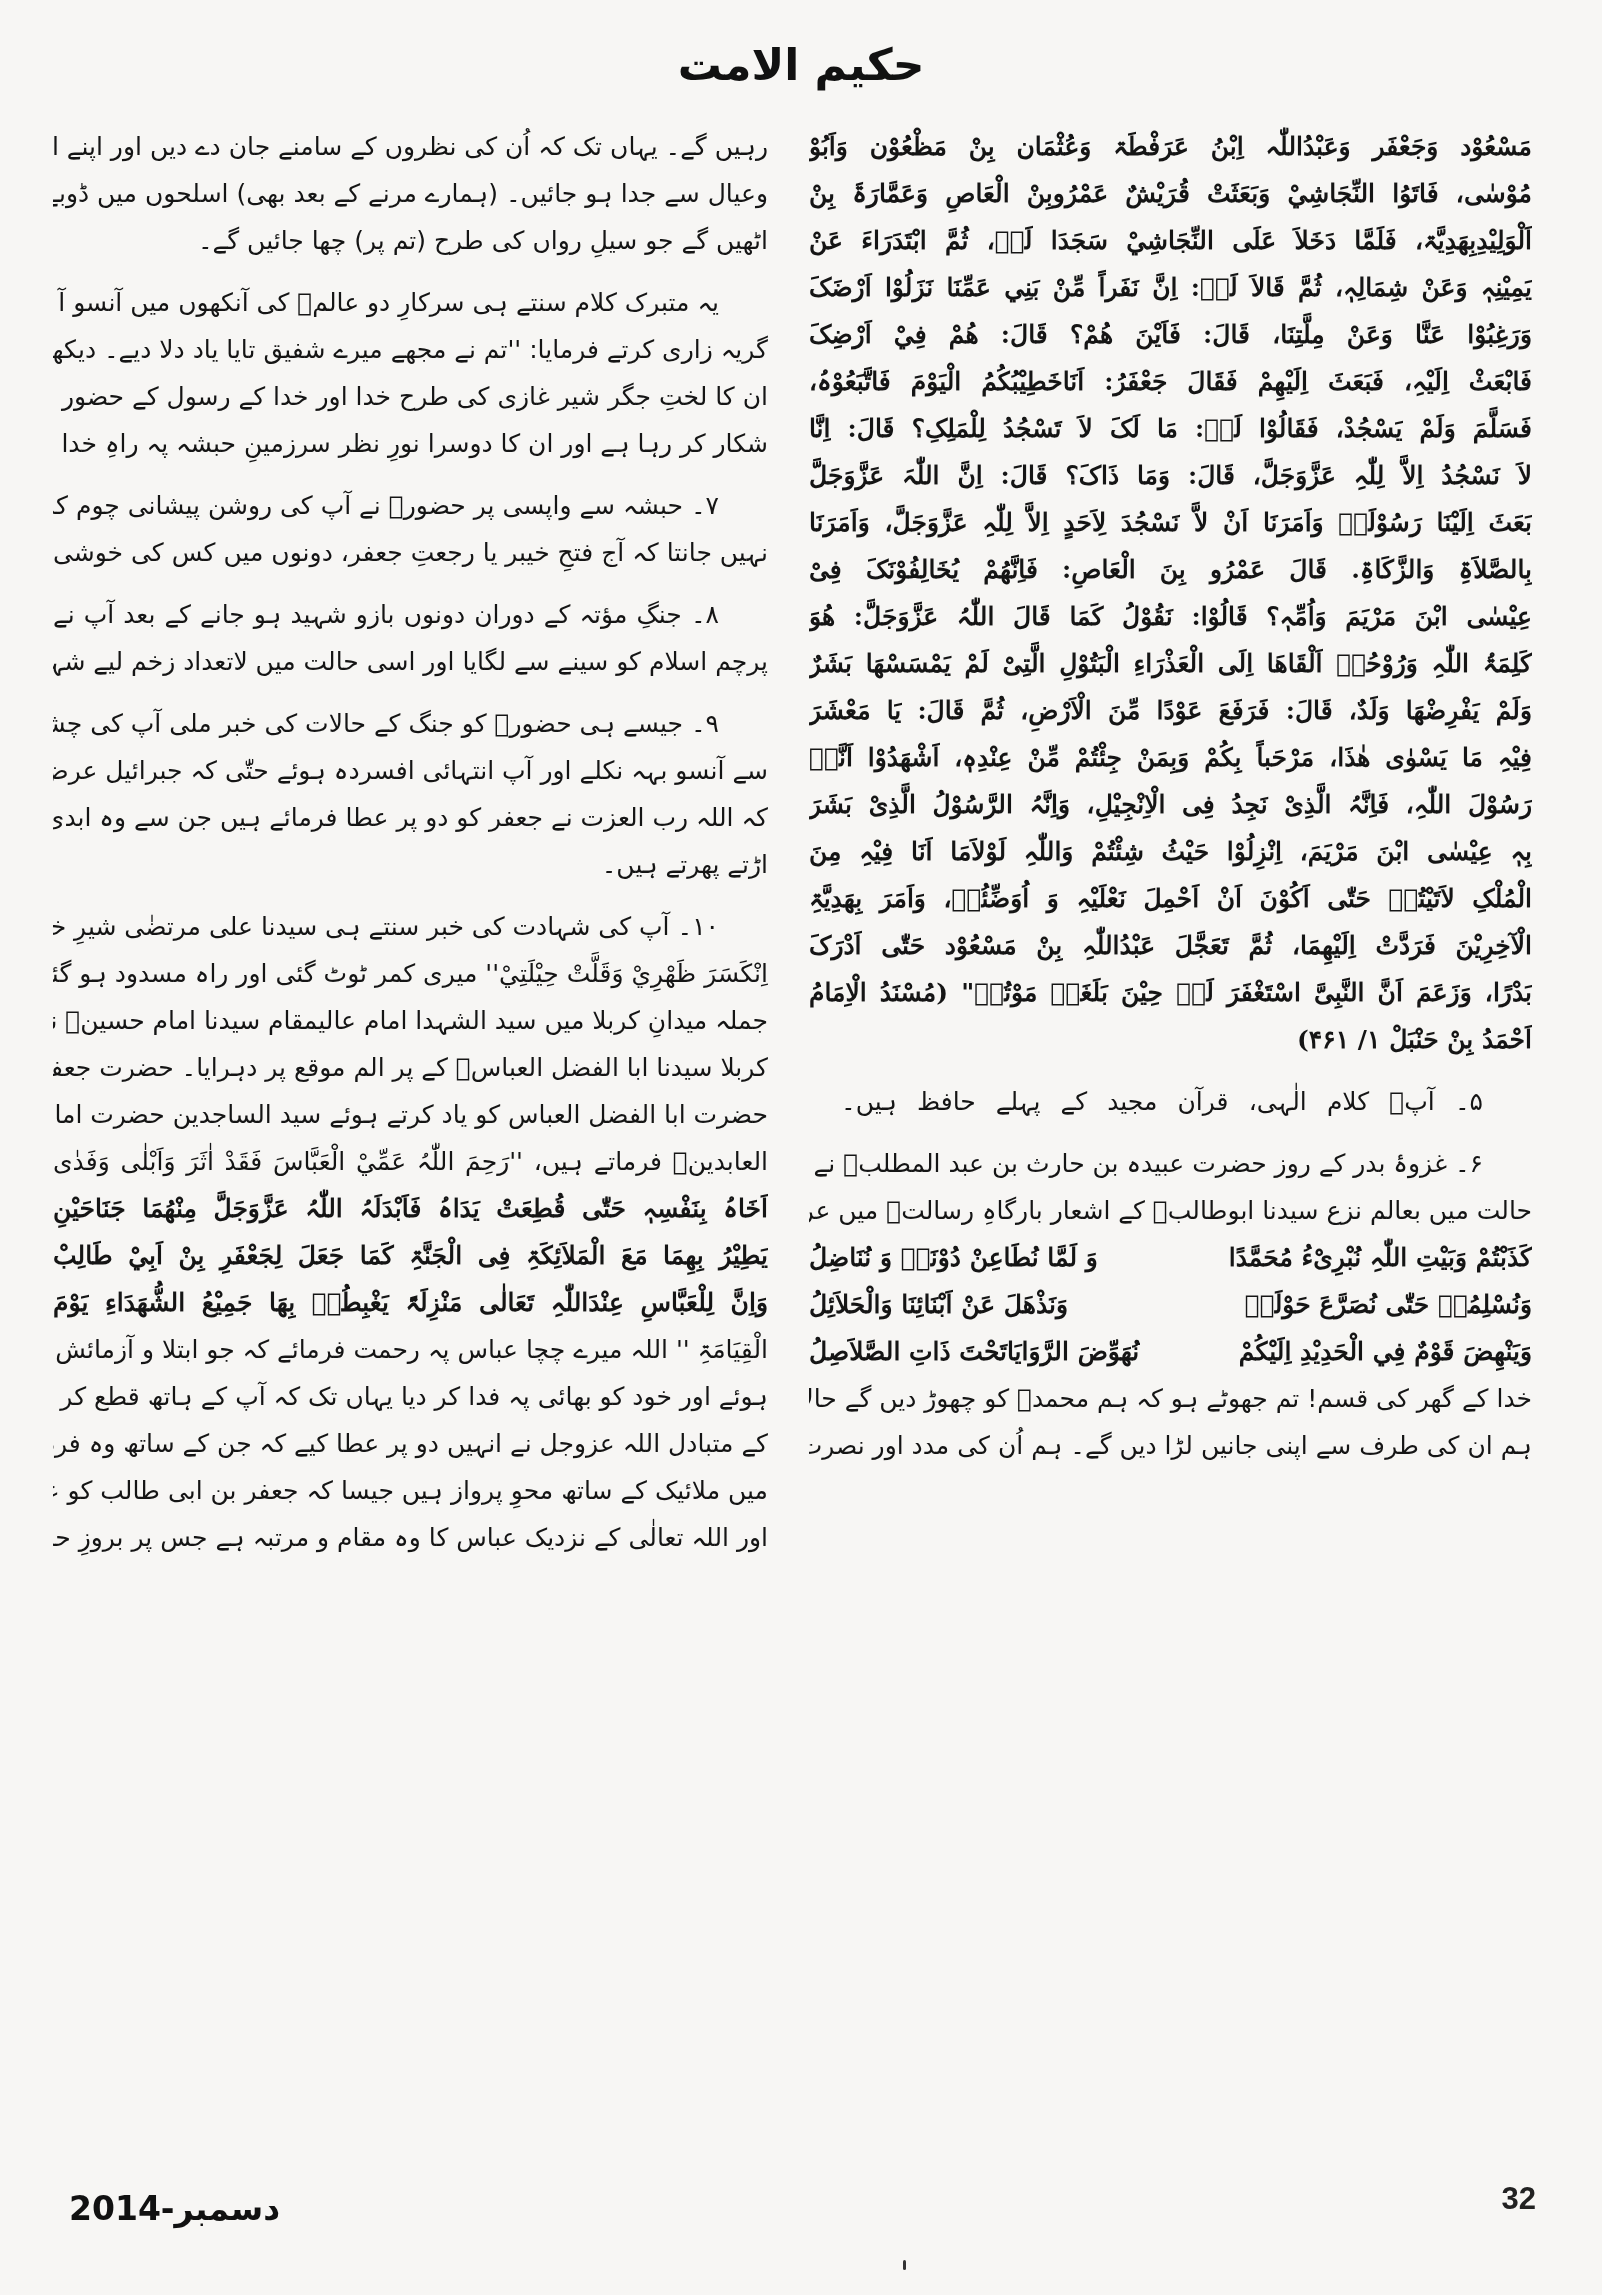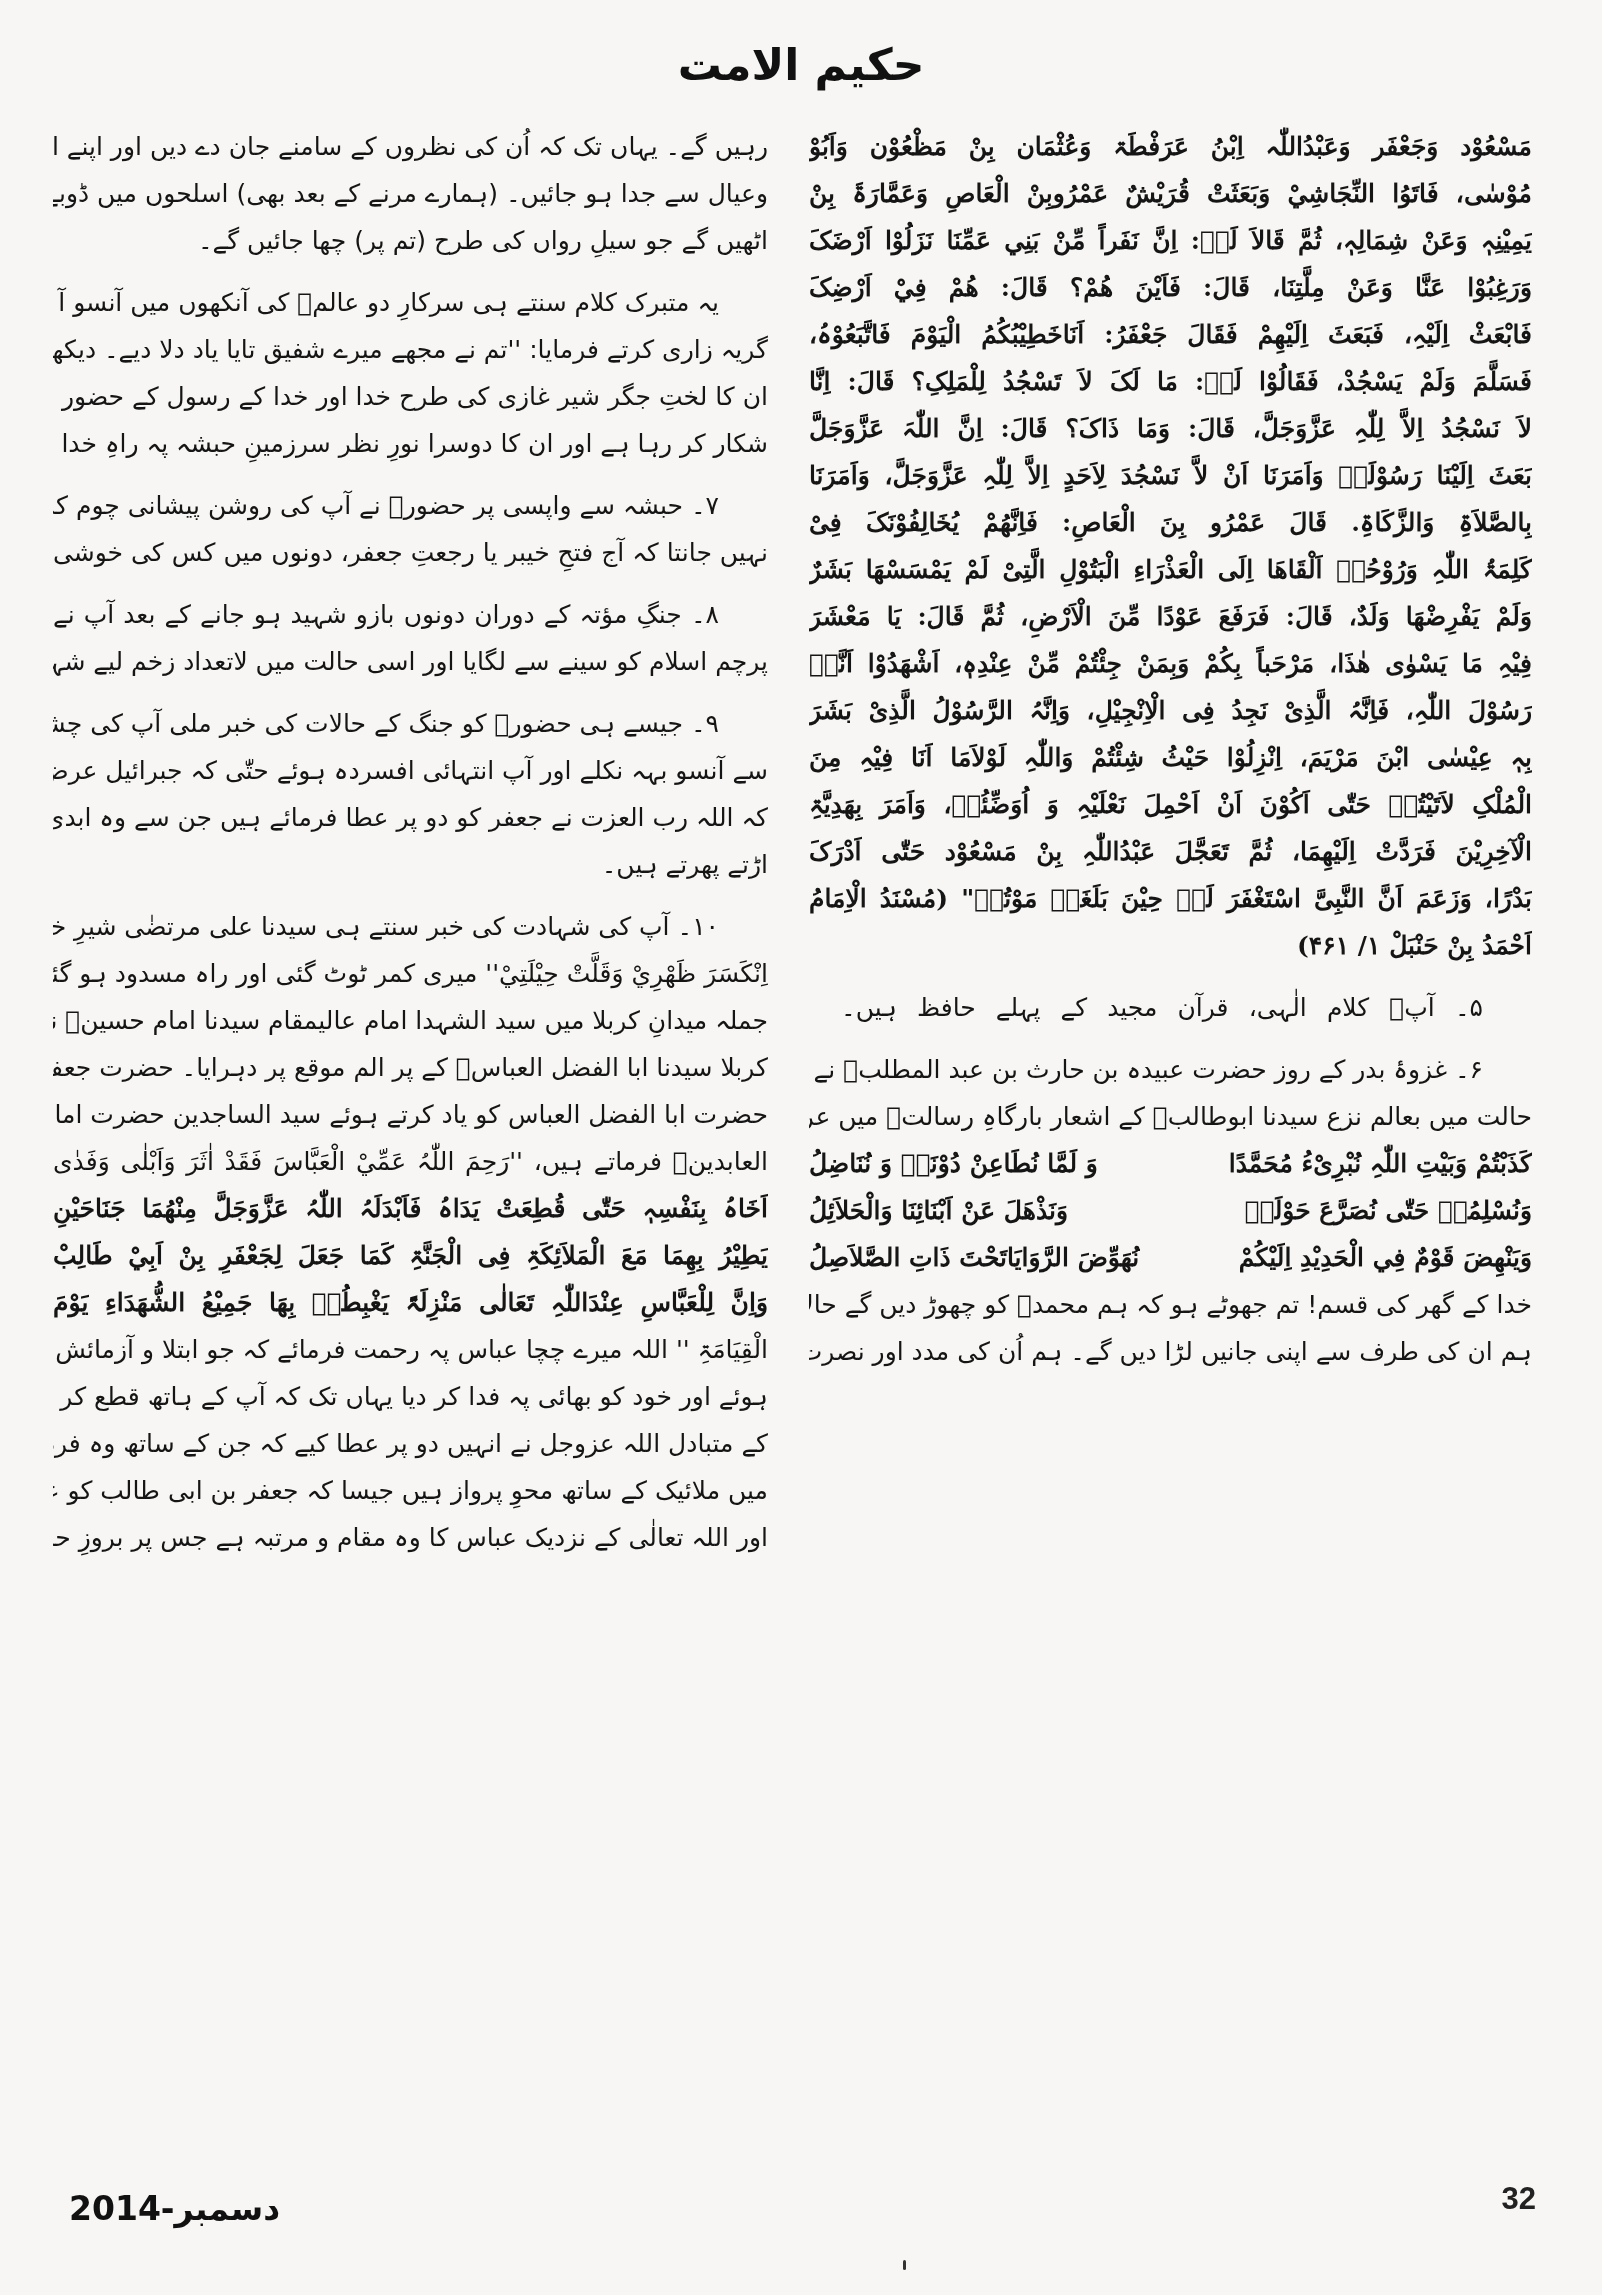--- a/index.html
+++ b/index.html
@@ -42,27 +42,29 @@
   .speck { position: absolute; left: 903px; top: 2260px; width: 3.3px; height: 10px; background: #333; border-radius: 1.6px; }
 </style>
 </head>
 <body>
 
 <div class="page-title">حکیم الامت</div>
 
 <div class="col col-right" id="col-right">
     <div class="line arabic justify">مَسْعُوْد وَجَعْفَر وَعَبْدُاللّٰہ اِبْنُ عَرَفْطَۃ وَعُثْمَان بِنْ مَظْعُوْن وَاَبُوْ</div>
     <div class="line arabic justify">مُوْسٰی، فَاتَوُا النِّجَاشِيْ وَبَعَثَتْ قُرَیْشٌ عَمْرُوبِنْ الْعَاصِ وَعَمَّارَۃَ بِنْ</div>
+    <div class="line arabic justify">اَلْوَلِیْدِبِھَدِیَّۃ، فَلَمَّا دَخَلاَ عَلَی النِّجَاشِيْ سَجَدَا لَہٗ، ثُمَّ ابْتَدَرَاءَ عَنْ</div>
     <div class="line arabic justify">یَمِیْنِہٖ وَعَنْ شِمَالِہٖ، ثُمَّ قَالاَ لَہٗ: اِنَّ نَفَراً مِّنْ بَنِي عَمِّنَا نَزَلُوْا اَرْضَکَ</div>
     <div class="line arabic justify">وَرَغِبُوْا عَنَّا وَعَنْ مِلَّتِنَا، قَالَ: فَاَیْنَ ھُمْ؟ قَالَ: ھُمْ فِيْ اَرْضِکَ</div>
     <div class="line arabic justify">فَابْعَثْ اِلَیْہِ، فَبَعَثَ اِلَیْھِمْ فَقَالَ جَعْفَرُ: اَنَاخَطِیْبُکُمُ الْیَوْمَ فَاتَّبَعُوْہُ،</div>
     <div class="line arabic justify">فَسَلَّمَ وَلَمْ یَسْجُدْ، فَقَالُوْا لَہٗ: مَا لَکَ لاَ تَسْجُدُ لِلْمَلِکِ؟ قَالَ: اِنَّا</div>
     <div class="line arabic justify">لاَ نَسْجُدُ اِلاَّ لِلّٰہِ عَزَّوَجَلَّ، قَالَ: وَمَا ذَاکَ؟ قَالَ: اِنَّ اللّٰہَ عَزَّوَجَلَّ</div>
     <div class="line arabic justify">بَعَثَ اِلَیْنَا رَسُوْلَہٗ وَاَمَرَنَا اَنْ لاَّ نَسْجُدَ لِاَحَدٍ اِلاَّ لِلّٰہِ عَزَّوَجَلَّ، وَاَمَرَنَا</div>
     <div class="line arabic justify">بِالصَّلاَۃِ وَالزَّکَاۃِ. قَالَ عَمْرُو بِنَ الْعَاصِ: فَاِنَّھُمْ یُخَالِفُوْنَکَ فِیْ</div>
+    <div class="line arabic justify">عِیْسٰی ابْنَ مَرْیَمَ وَاُمِّہٖ؟ قَالُوْا: نَقُوْلُ کَمَا قَالَ اللّٰہُ عَزَّوَجَلَّ: ھُوَ</div>
     <div class="line arabic justify">کَلِمَۃُ اللّٰہِ وَرُوْحُہٗ اَلْقَاھَا اِلَی الْعَذْرَاءِ الْبَتُوْلِ الَّتِیْ لَمْ یَمْسَسْھَا بَشَرٌ</div>
     <div class="line arabic justify">وَلَمْ یَفْرِضْھَا وَلَدٌ، قَالَ: فَرَفَعَ عَوْدًا مِّنَ الْاَرْضِ، ثُمَّ قَالَ: یَا مَعْشَرَ</div>
     <div class="line arabic justify">فِیْہِ مَا یَسْوٰی ھٰذَا، مَرْحَباً بِکُمْ وَبِمَنْ جِئْتُمْ مِّنْ عِنْدِہٖ، اَشْھَدُوْا اَنَّہٗ</div>
     <div class="line arabic justify">رَسُوْلَ اللّٰہِ، فَاِنَّہُ الَّذِیْ نَجِدُ فِی الْاِنْجِیْلِ، وَاِنَّہُ الرَّسُوْلُ الَّذِیْ بَشَرَ</div>
     <div class="line arabic justify">بِہٖ عِیْسٰی ابْنَ مَرْیَمَ، اِنْزِلُوْا حَیْثُ شِئْتُمْ وَاللّٰہِ لَوْلاَمَا اَنَا فِیْہِ مِنَ</div>
     <div class="line arabic justify">الْمُلْکِ لاَتَیْتُہٗ حَتّٰی اَکُوْنَ اَنْ اَحْمِلَ نَعْلَیْہِ وَ اُوَضِّئُہٗ، وَاَمَرَ بِھَدِیَّۃِ</div>
     <div class="line arabic justify">الْآخِرِیْنَ فَرَدَّتْ اِلَیْھِمَا، ثُمَّ تَعَجَّلَ عَبْدُاللّٰہِ بِنْ مَسْعُوْد حَتّٰی اَدْرَکَ</div>
     <div class="line arabic justify">بَدْرًا، وَزَعَمَ اَنَّ النَّبِیَّ اسْتَغْفَرَ لَہٗ حِیْنَ بَلَغَہٗ مَوْتُہٗ" (مُسْنَدُ الْاِمَامُ</div>
     <div class="line arabic">اَحْمَدُ بِنْ حَنْبَلْ ۱/ ۴۶۱)</div>
     <div class="gap"></div>

